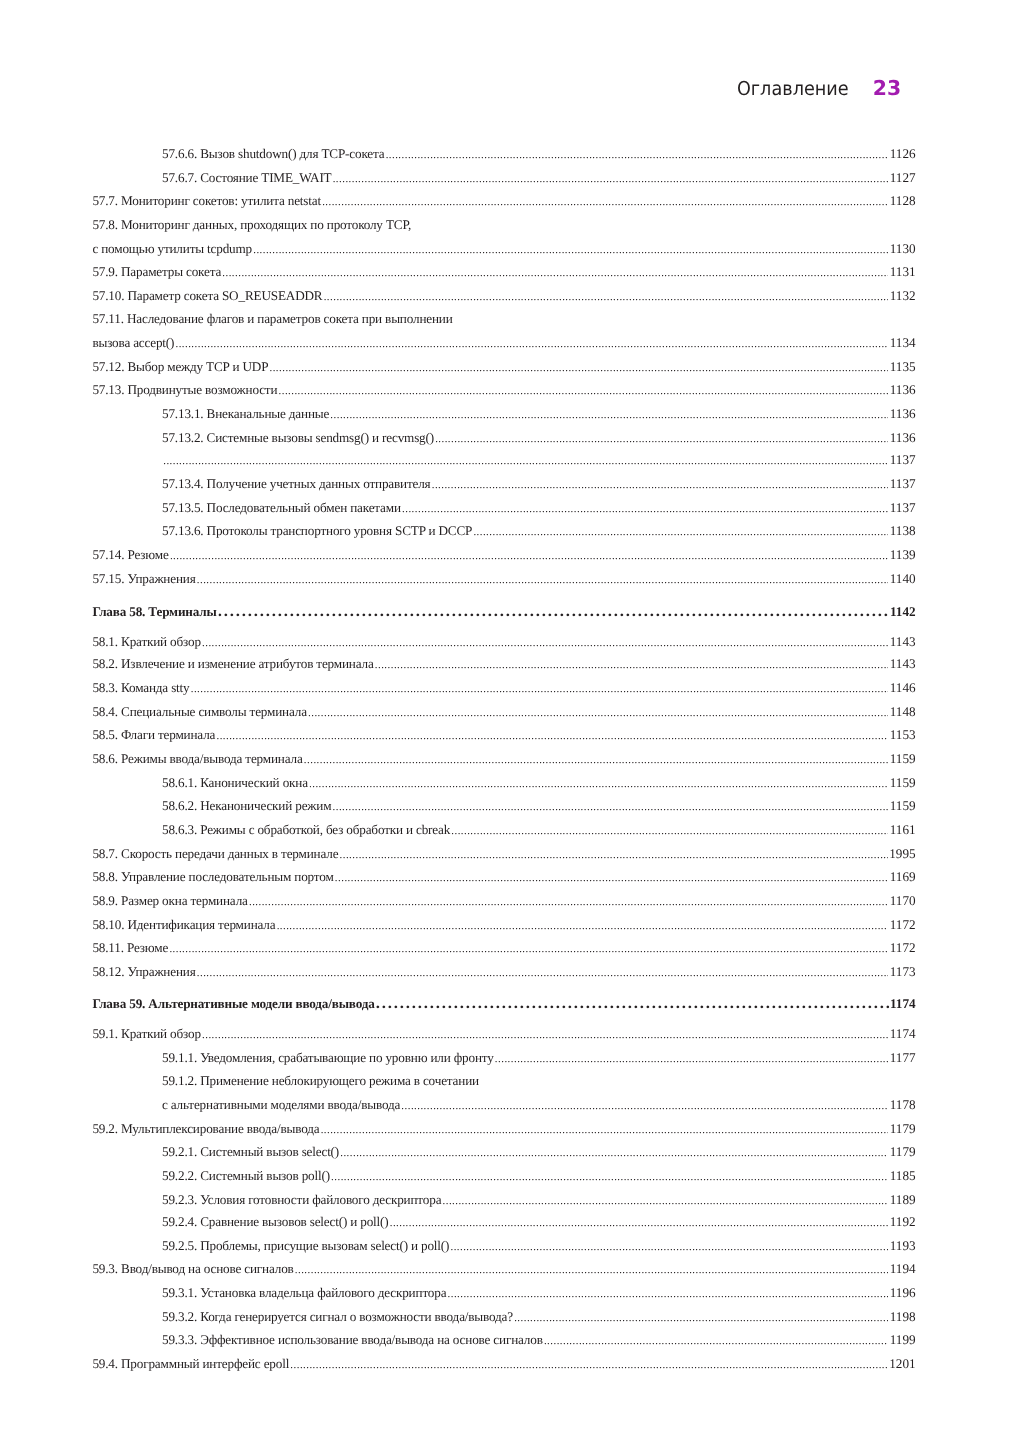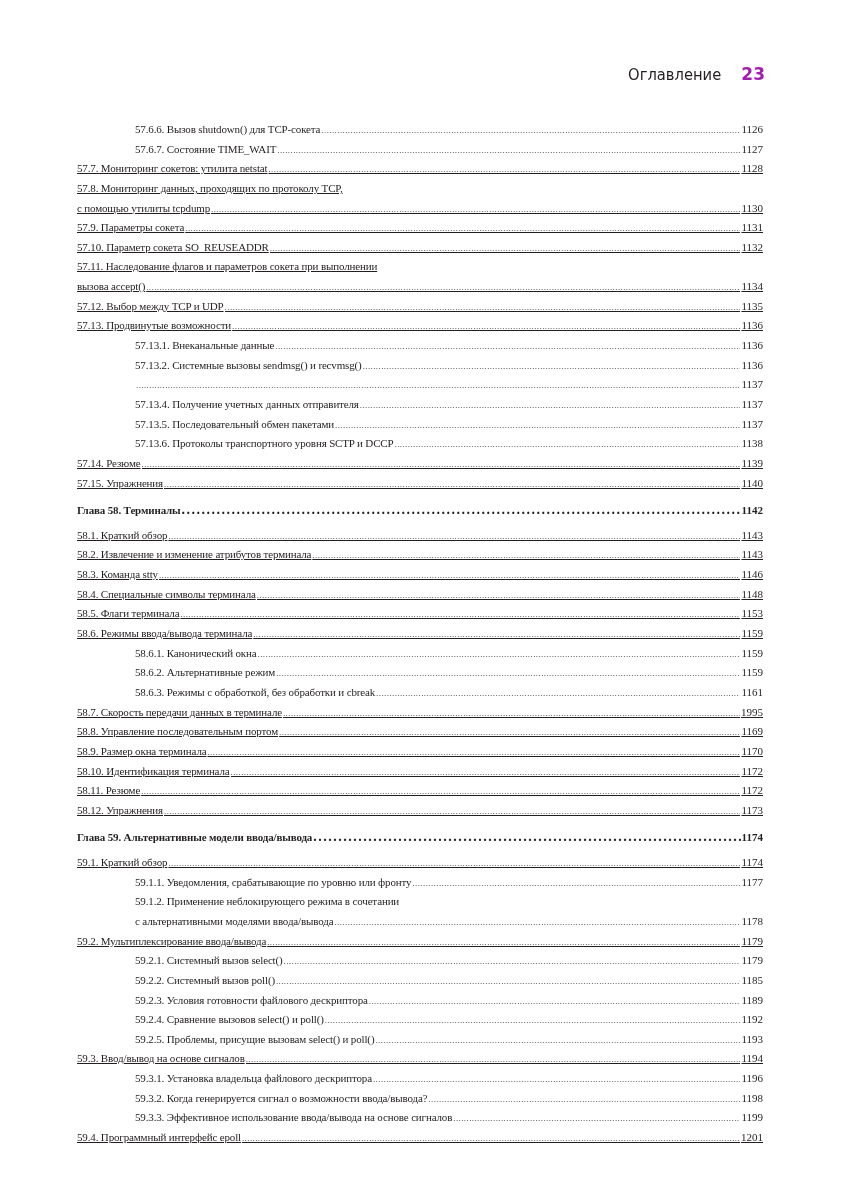--- a/index.html
+++ b/index.html
@@ -2,21 +2,21 @@
 <html><head>
   <meta charset="utf-8">
   <style>
     html, body { margin: 0; padding: 0; background: #ffffff; }
     body {
       width: 849px; height: 1200px; position: relative; overflow: hidden;
       color: #231f20;
       font-family: "Liberation Serif", "DejaVu Serif", serif;
     }
     .running-head {
-      position: absolute; top: 64px; right: 84px;
+      position: absolute; top: 64px; right: 98px;
       display: flex; align-items: baseline; gap: 20px;
     }
     .running-head .title {
       font-family: "DejaVu Sans", "Liberation Sans", sans-serif;
       font-size: 16px; color: #231f20;
       transform: scaleX(0.92); transform-origin: right;
     }
     .running-head .pageno {
       font-family: "DejaVu Sans", "Liberation Sans", sans-serif;
       font-size: 17px; font-weight: bold; color: #a21caf;
@@ -31,21 +31,21 @@
     }
     .row .label { flex: 0 0 auto; letter-spacing: -0.15px; }
     .row .leader {
       flex: 1 1 auto; overflow: hidden; margin: 0 1px;
       font-size: 9px; letter-spacing: 0.4px; color: #231f20;
     }
     .row .leader::before {
       content: "..........................................................................................................................................................................................................................................................";
     }
     .row .page { flex: 0 0 auto; text-align: left; }
-    .lvl1 { padding-left: 0; text-decoration: underline; }
+    .lvl1 { padding-left: 0; }
     .lvl2 { padding-left: 58px; }
     .row.continued .leader::before { content: ""; }
     .chapter {
       font-weight: bold; height: 19.65px; margin-top: 7px; margin-bottom: 6px;
     }
     .chapter .leader { font-size: 14px; letter-spacing: 1.5px; }
     .chapter .label { padding-left: 0; }
   </style>
 </head>
 <body>
@@ -184,21 +184,21 @@
       <span class="label">58.6. Режимы ввода/вывода терминала</span>
       <span class="leader"></span>
       <span class="page">1159</span>
     </div>
     <div class="row lvl2">
       <span class="label">58.6.1. Канонический окна</span>
       <span class="leader"></span>
       <span class="page">1159</span>
     </div>
     <div class="row lvl2">
-      <span class="label">58.6.2. Альтернативные режим</span>
+      <span class="label">58.6.2. Неканонический режим</span>
       <span class="leader"></span>
       <span class="page">1159</span>
     </div>
     <div class="row lvl2">
       <span class="label">58.6.3. Режимы с обработкой, без обработки и cbreak</span>
       <span class="leader"></span>
       <span class="page">1161</span>
     </div>
     <div class="row lvl1">
       <span class="label">58.7. Скорость передачи данных в терминале</span>

